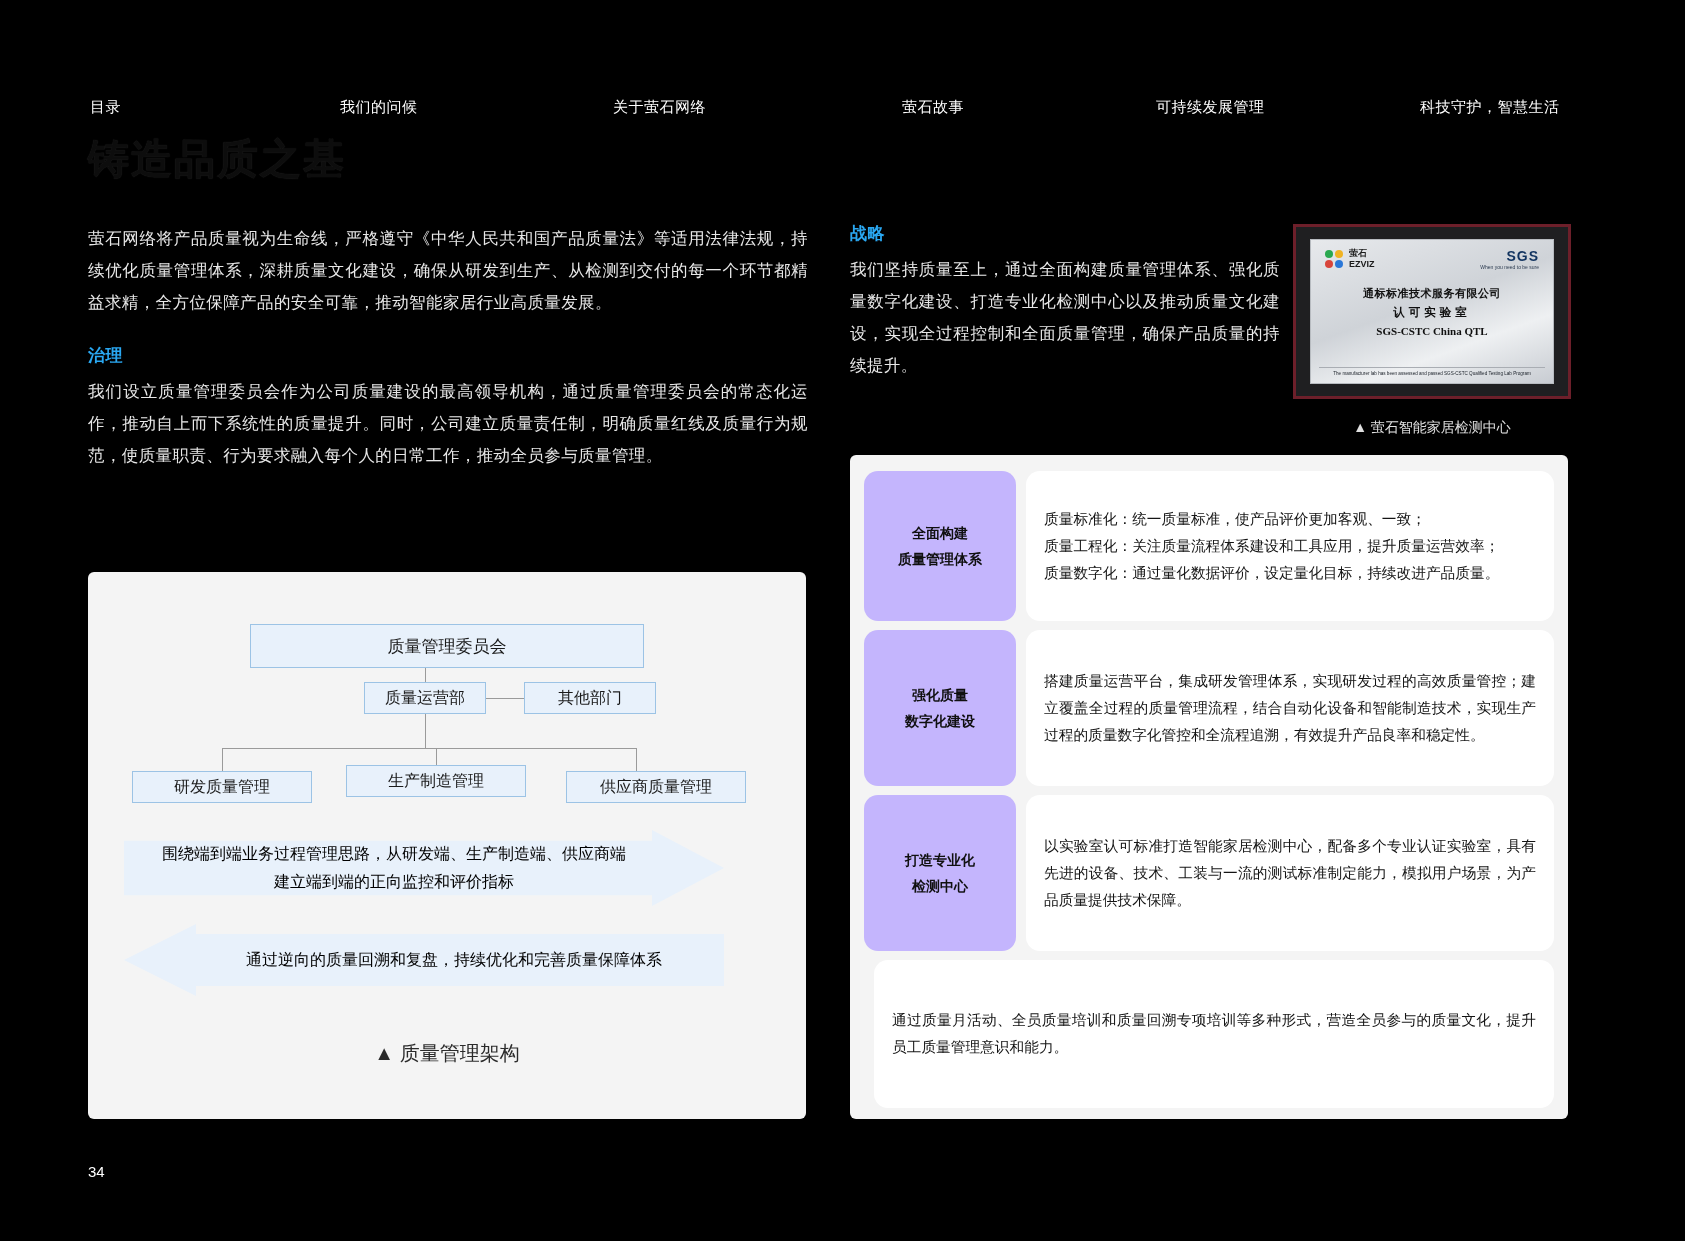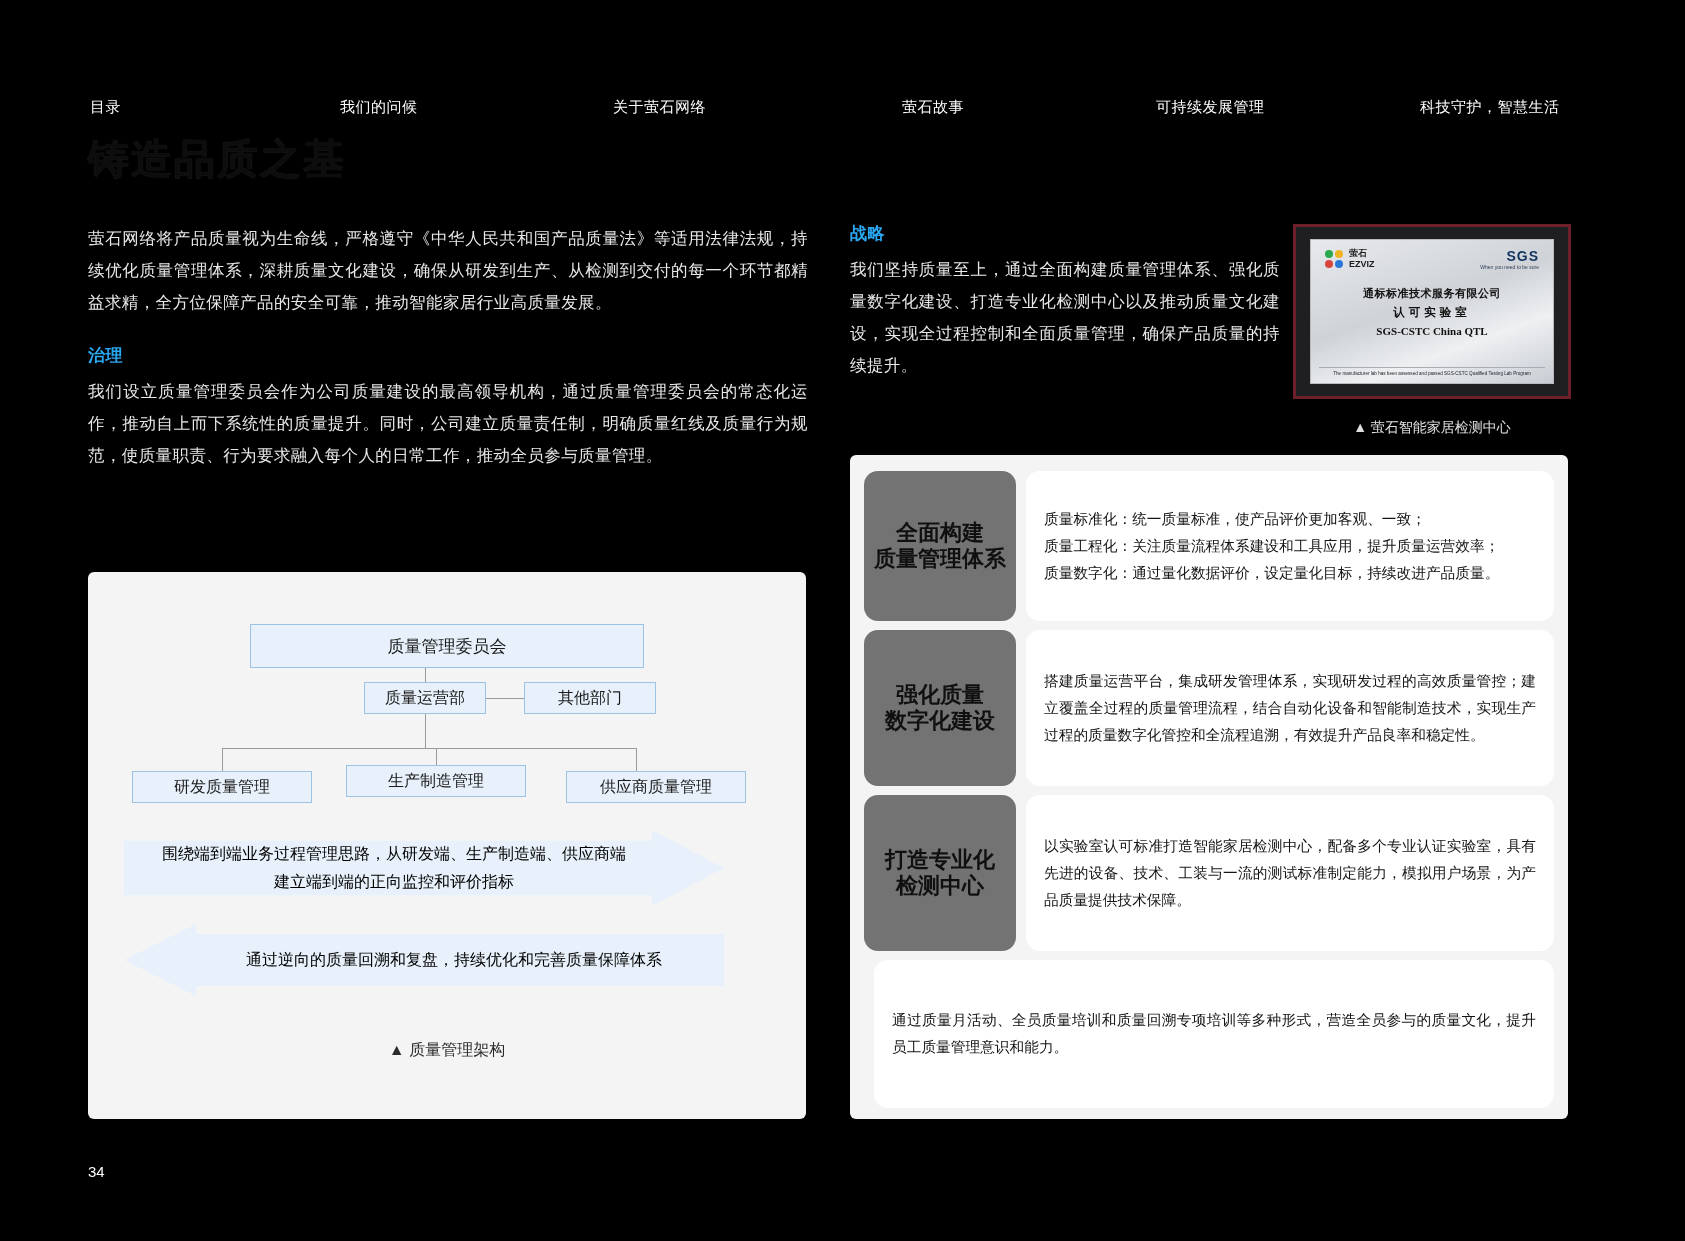--- a/index.html
+++ b/index.html
@@ -148,21 +148,21 @@
     clip-path: polygon(0 50%, 12% 0, 12% 14%, 100% 14%, 100% 86%, 12% 86%, 12% 100%);
     border: none;
     padding-left: 60px;
   }
   .arrow-left-inner { width: 540px; }
 
   .fig-caption {
     position: absolute;
     width: 100%;
     text-align: center;
-    font-size: 16px;
+    font-size: 20px;
     color: #2b2b2b;
   }
   .fig-caption-left { top: 468px; }
 
   
   .right-col {
     position: absolute;
     left: 850px;
     top: 222px;
     width: 430px;
@@ -253,27 +253,27 @@
   }
   .row {
     display: flex;
     align-items: stretch;
     margin-bottom: 9px;
   }
   .row:last-child { margin-bottom: 0; }
   .row-label {
     width: 152px;
     flex: 0 0 152px;
-    background: #737373;
+    background: #c4b5fd;
     border-radius: 14px;
     display: flex;
     align-items: center;
     justify-content: center;
     text-align: center;
-    font-size: 22px;
+    font-size: 14px;
     font-weight: bold;
     color: #101010;
     line-height: 26px;
     box-sizing: border-box;
   }
   .row-body {
     flex: 1;
     background: #ffffff;
     border-radius: 14px;
     margin-left: 10px;

